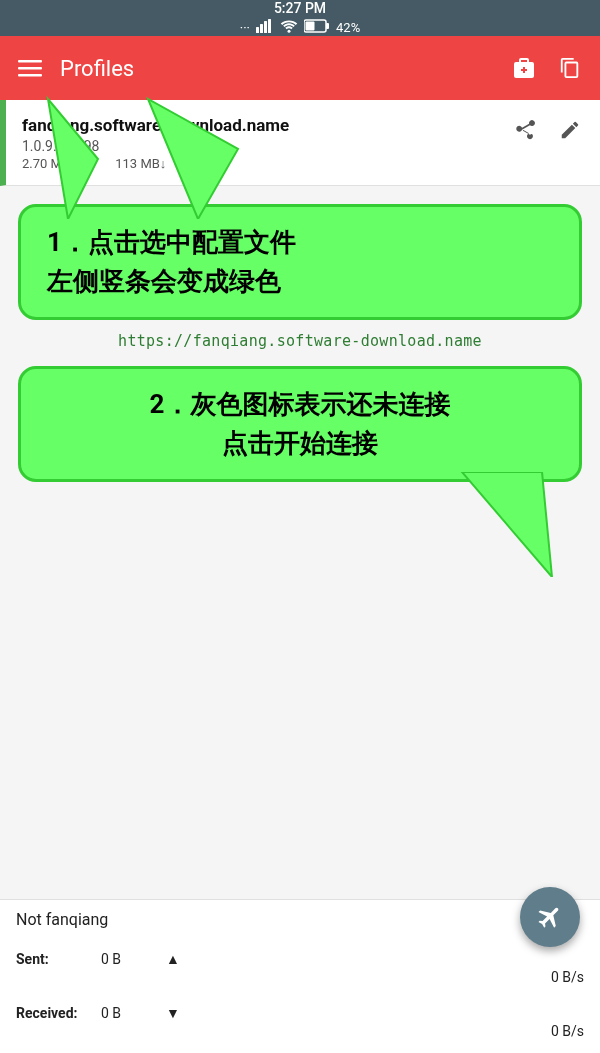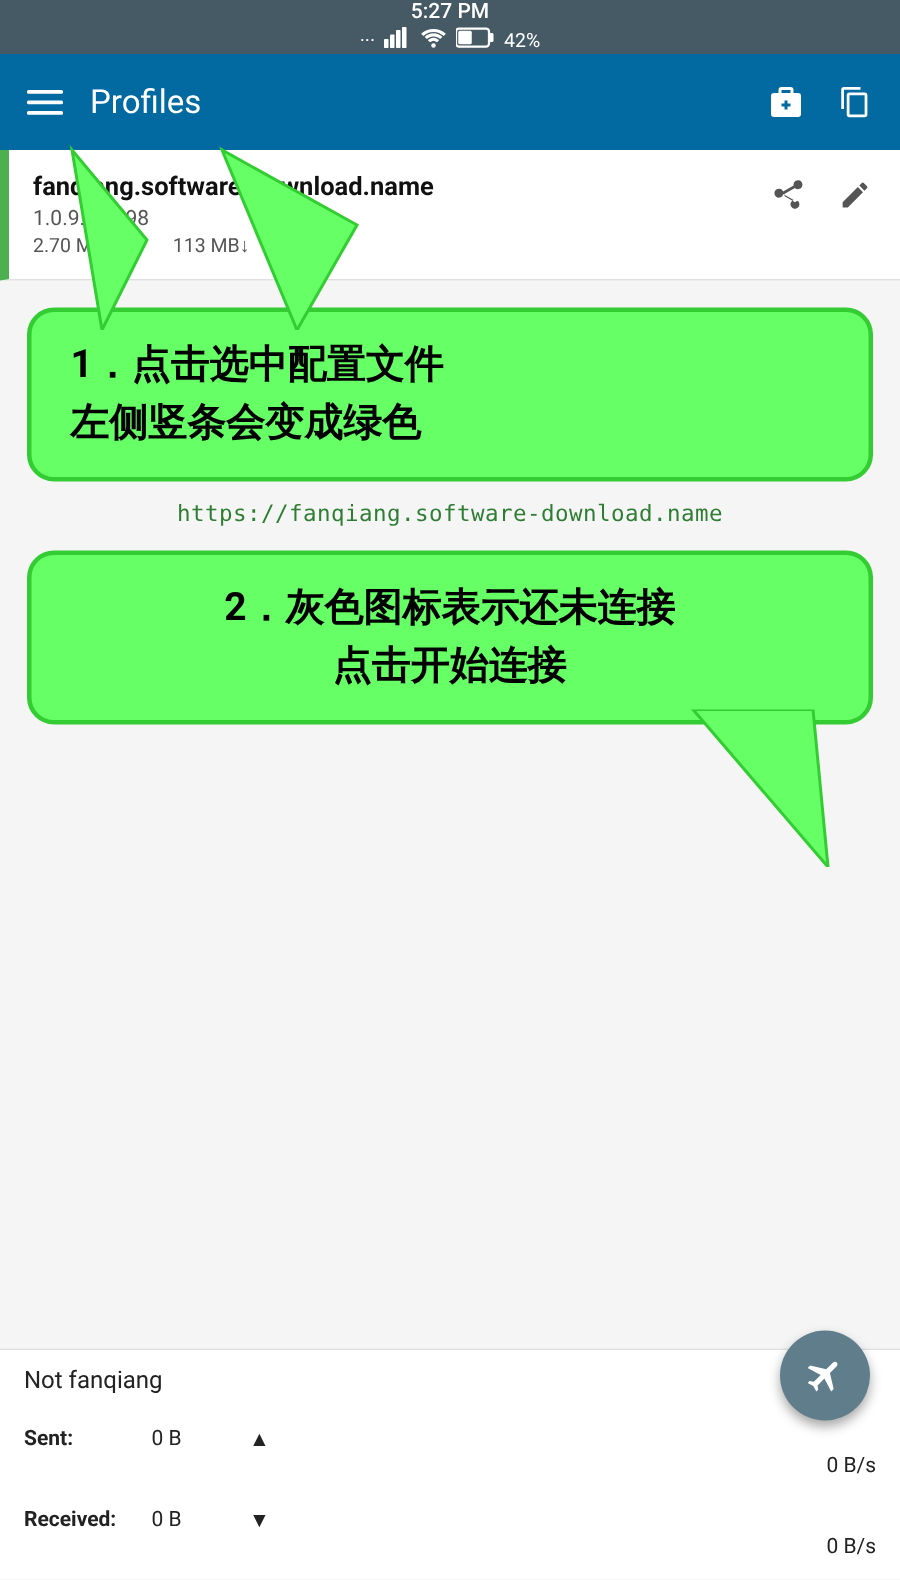--- a/index.html
+++ b/index.html
@@ -24,21 +24,21 @@
       padding: 0 16px;
       color: white;
       font-size: 14px;
       flex-direction: column;
     }
     .status-bar-time { font-weight: 500; }
     .status-bar-icons { display: flex; align-items: center; gap: 6px; font-size: 13px; }
 
     
     .app-bar {
-      background: #0369a1;
+      background: #ef4444;
       height: 64px;
       display: flex;
       align-items: center;
       padding: 0 16px;
       color: white;
     }
     .app-bar-title {
       flex: 1;
       font-size: 22px;
       font-weight: 400;

